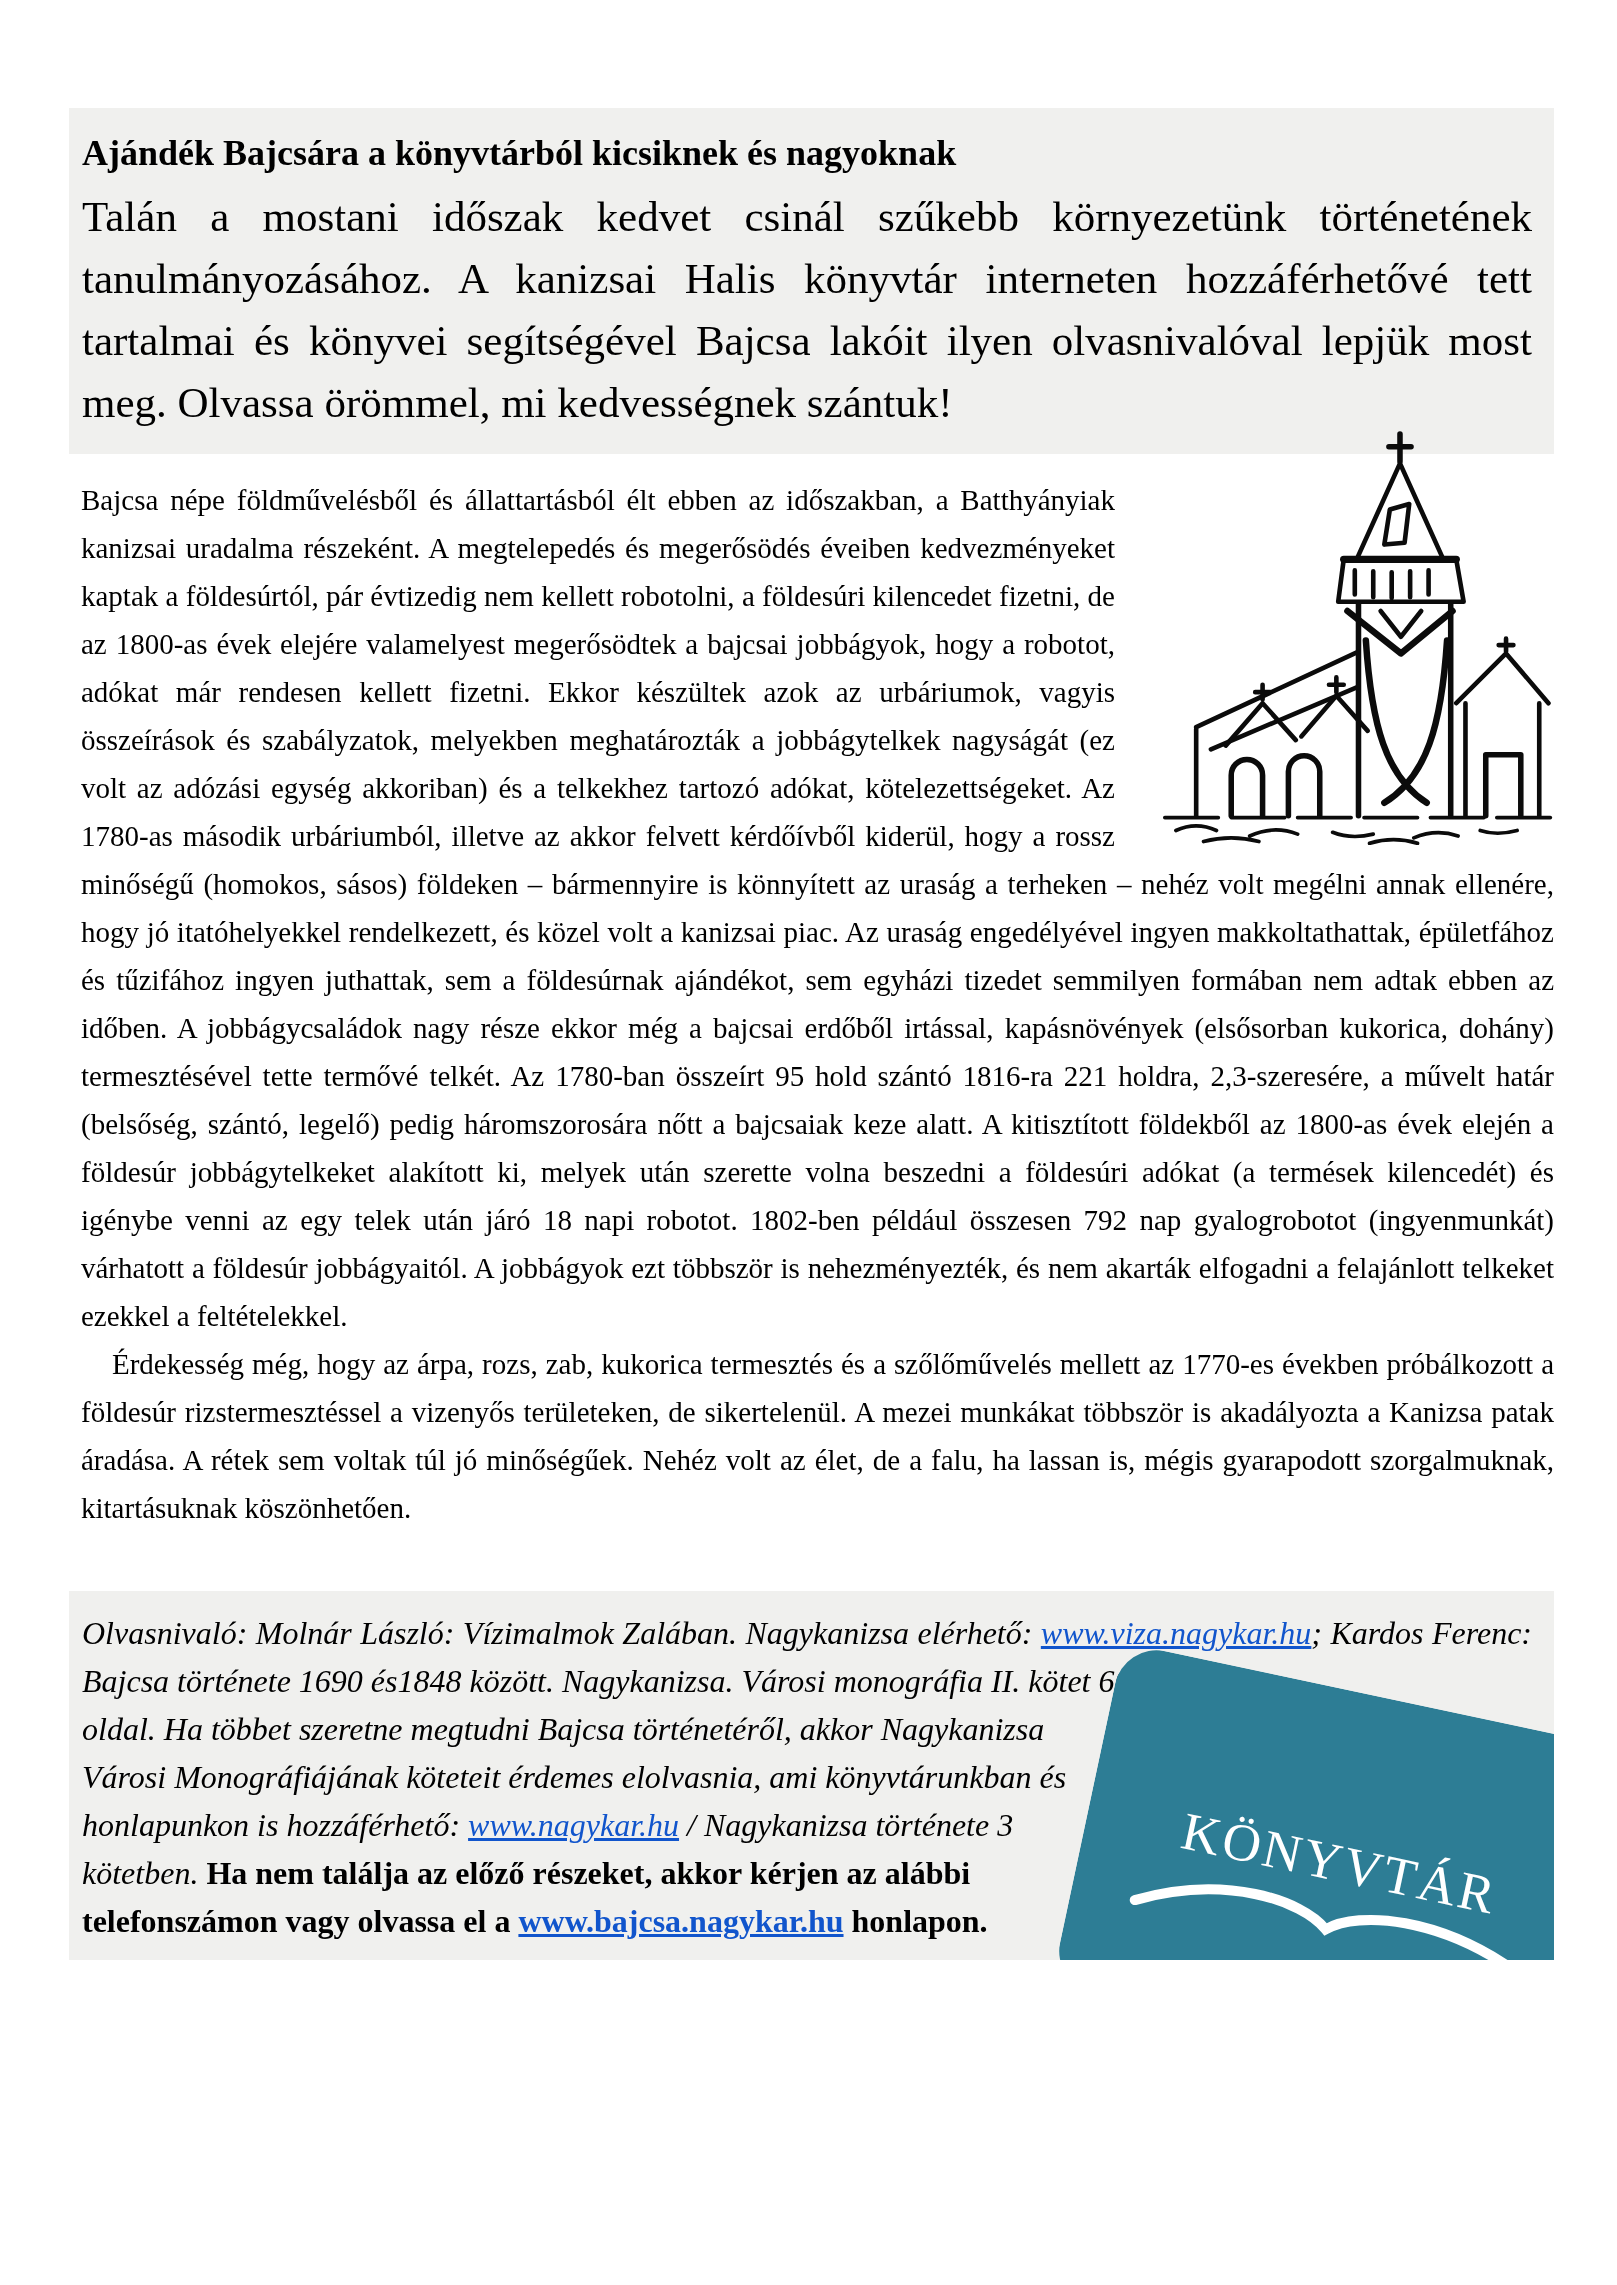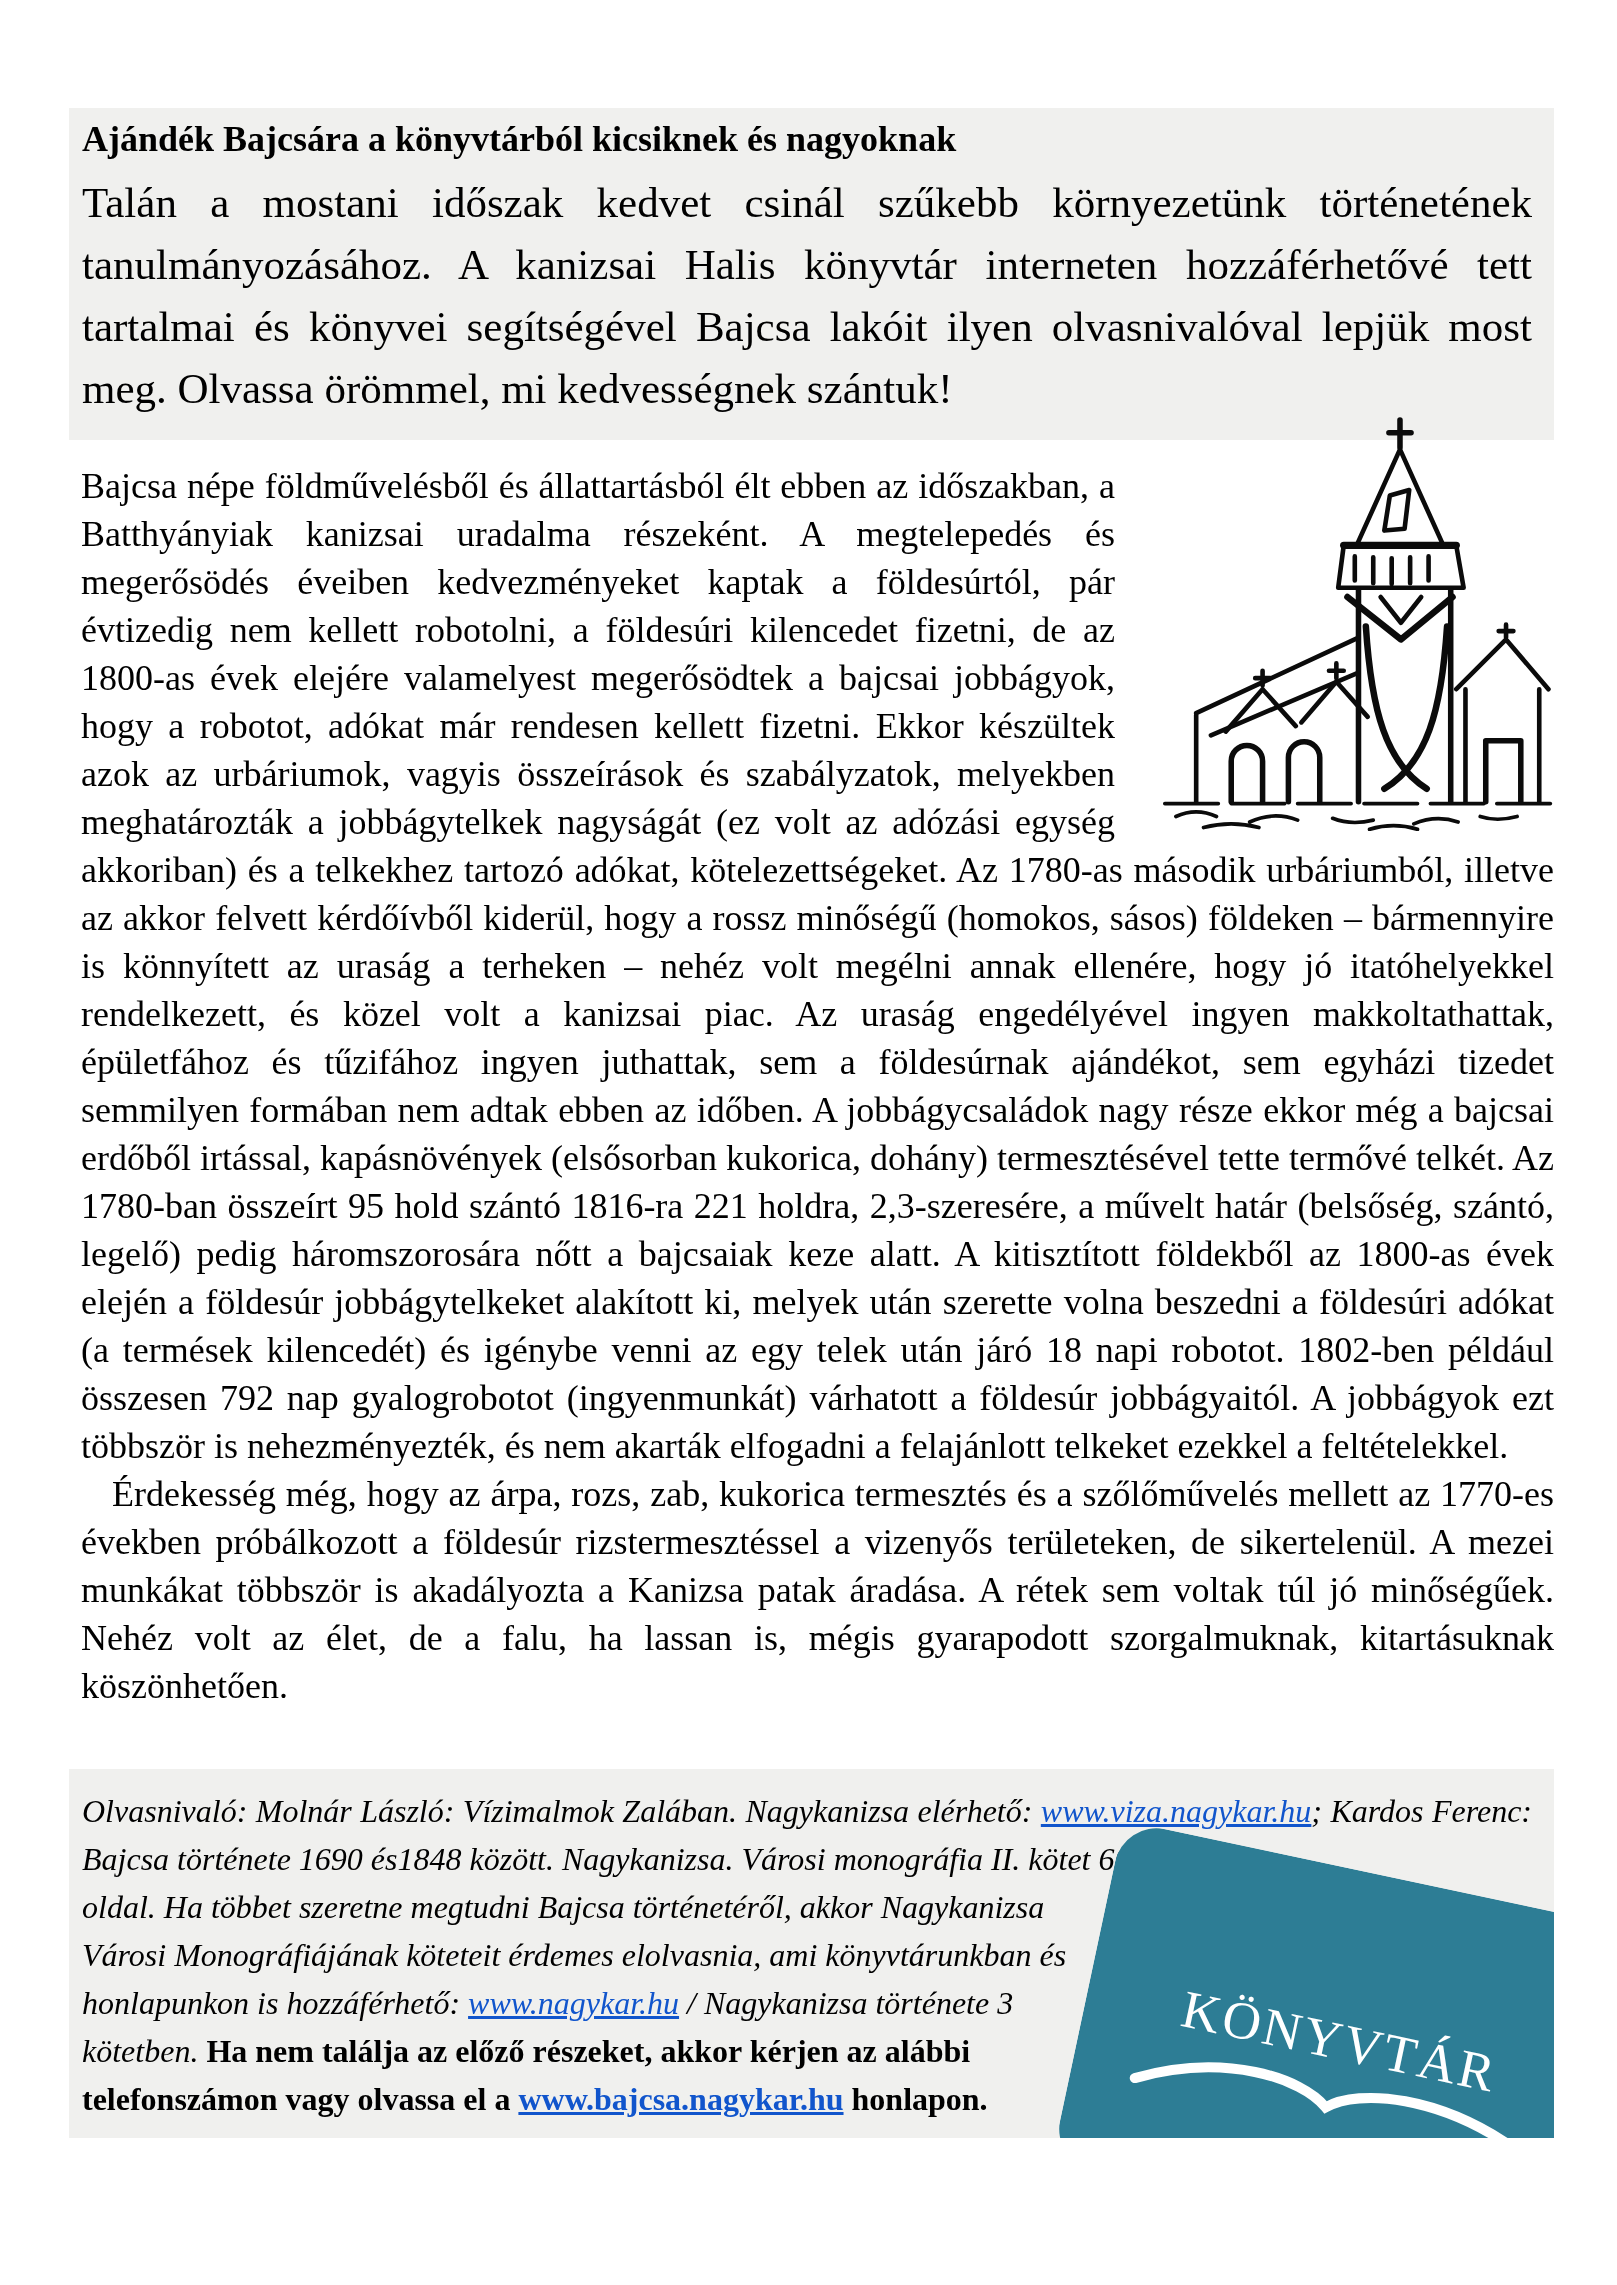--- a/index.html
+++ b/index.html
@@ -9,21 +9,21 @@
     min-height:2286px;
     background:#ffffff;
     color:#000;
     font-family:"Liberation Serif","DejaVu Serif",serif;
     overflow:hidden;
   }
   
   .header-box{
     margin:108px 63px 0 69px;
     background:#f0f0ee;
-    padding:10px 22px 20px 13px;
+    padding:24px 22px 20px 13px;
   }
   .header-box h2{
     margin:0 0 11px 0;
     font-size:36px;
     line-height:1.2;
     font-weight:bold;
   }
   .header-box p{
     margin:0;
     font-size:43px;
@@ -52,21 +52,21 @@
     font-weight:bold;
     font-style:italic;
   }
   .subtitle .num{
     font-size:72px;
     line-height:0;
     vertical-align:-5.5px;
   }
   .body-par{
     margin:22px 0 0 0;
-    font-size:36px;
+    font-size:29px;
     line-height:48px;
     text-align:justify;
   }
   .body-par.second{margin-top:0;text-indent:31px;}
   
   .footer-box{
     position:relative;
     overflow:hidden;
     margin:59px 63px 0 69px;
     background:#f0f0ee;

